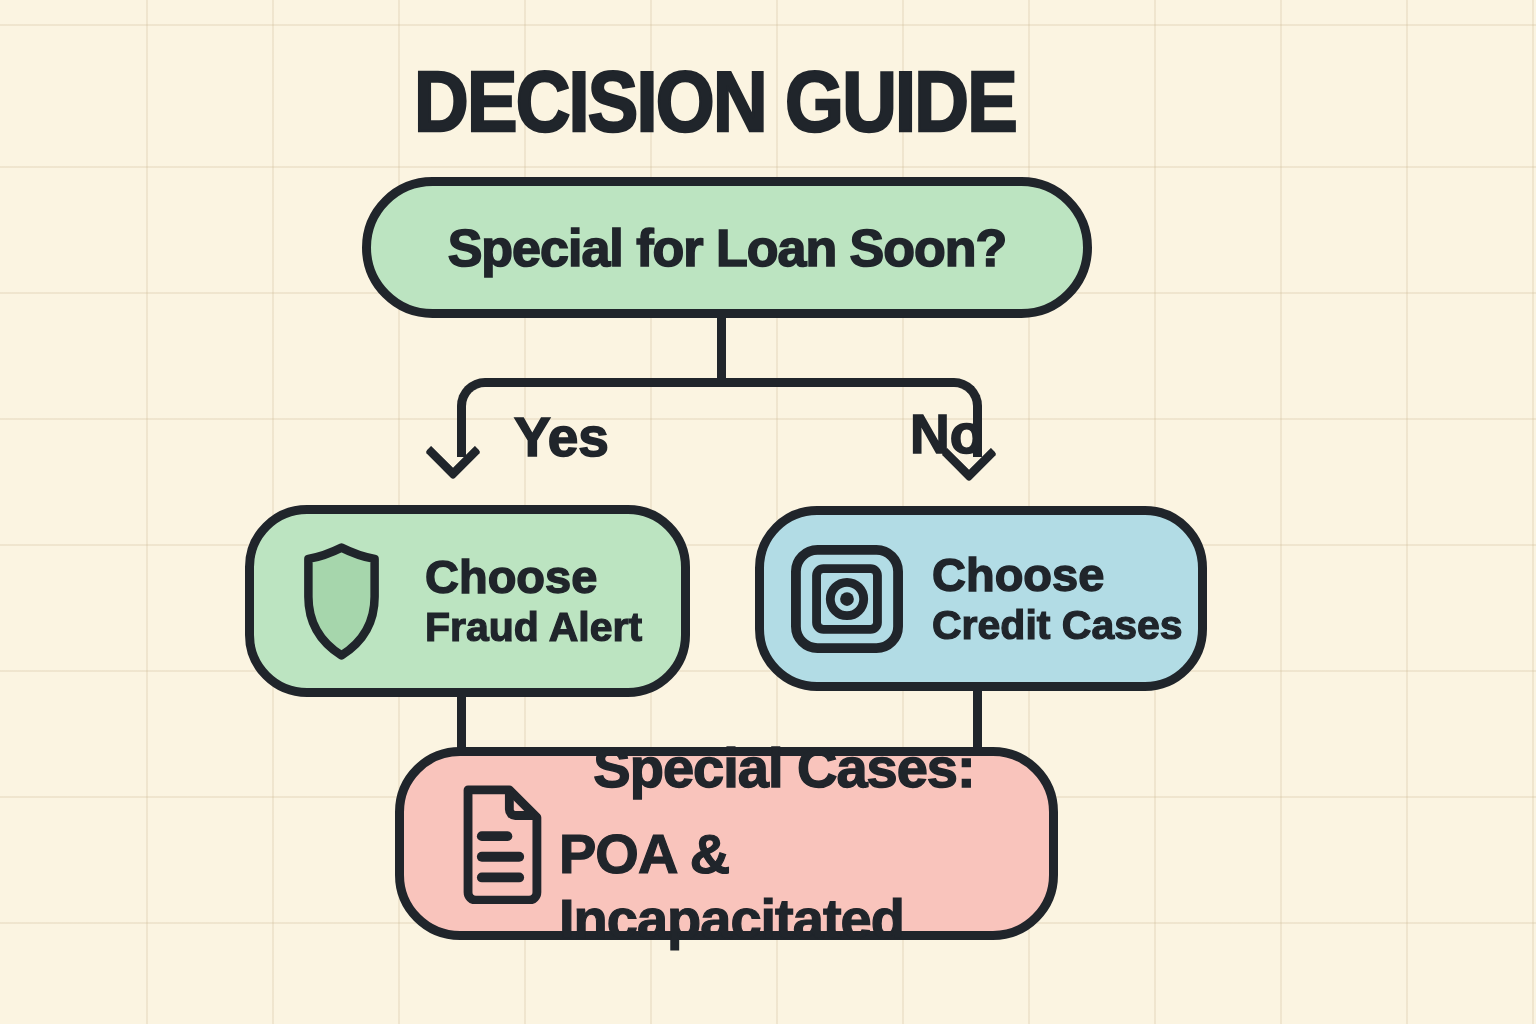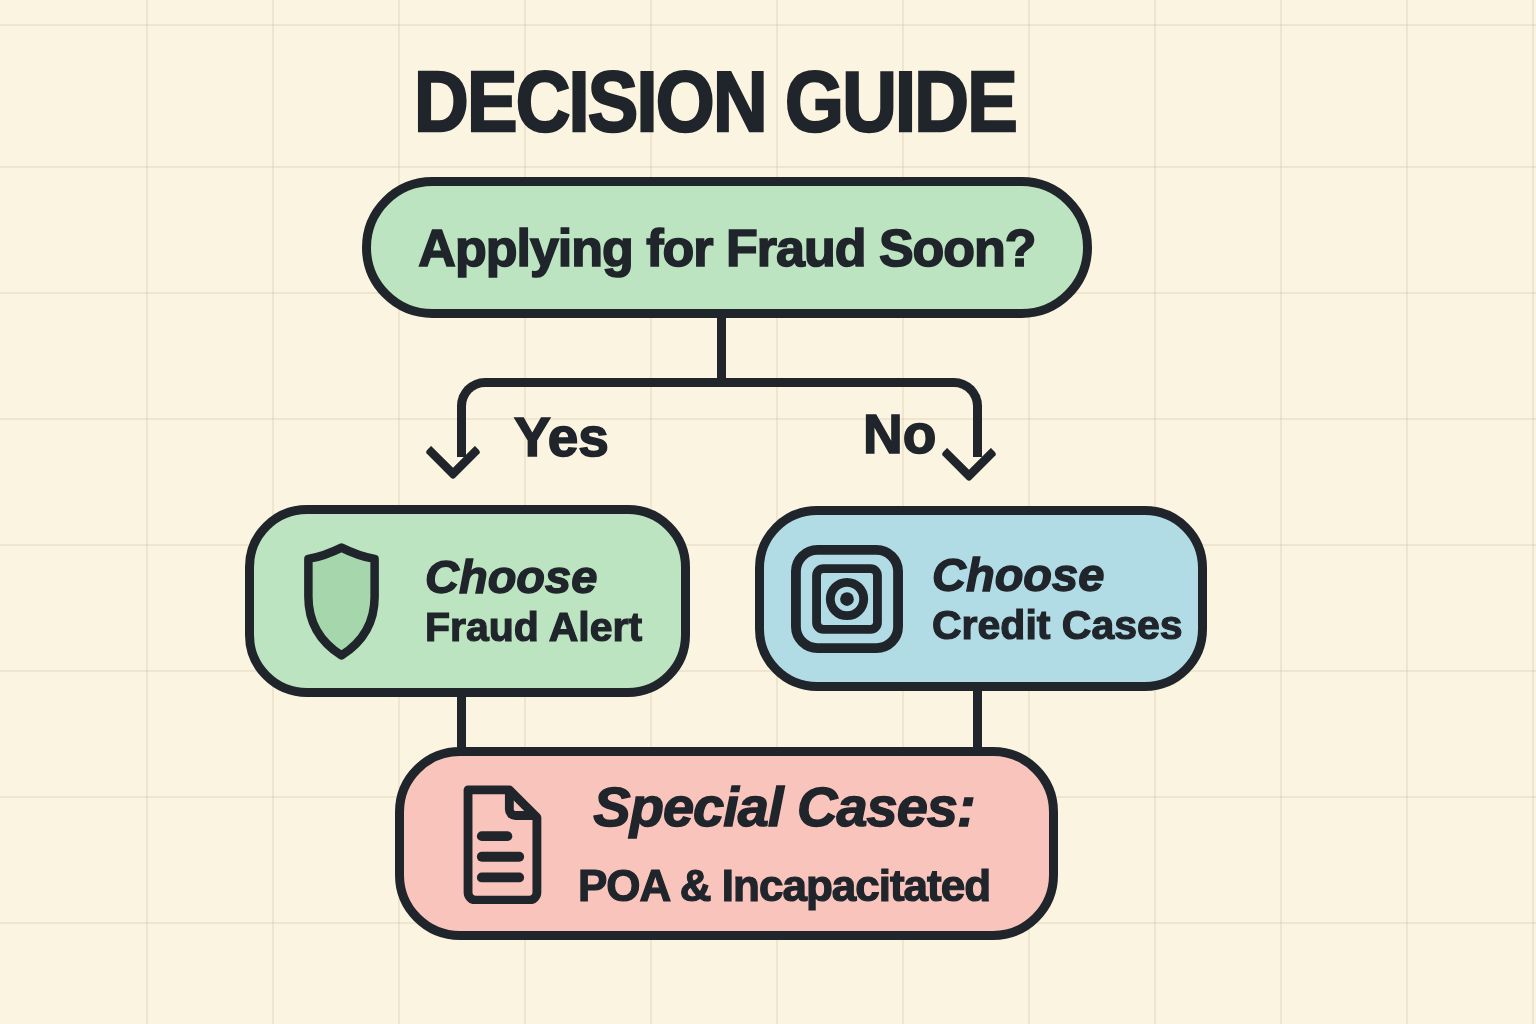--- a/index.html
+++ b/index.html
@@ -53,25 +53,25 @@
     background:var(--blue,#b2dce5);
     padding-left:26px;gap:28px;
   }
   .special-box{
     left:395px;top:747px;width:663px;height:193px;
     border-radius:65px;
     background:var(--pink,#f9c4bc);
     padding-left:48px;gap:10px;
   }
   .node .txt{display:flex;flex-direction:column;}
-  .l1{font-size:47px;font-weight:bold;-webkit-text-stroke:1.4px var(--ink,#20252b);line-height:1.15;font-style:italic;}
+  .l1{font-size:47px;font-weight:bold;-webkit-text-stroke:1.4px var(--ink,#20252b);line-height:1.15;}
   .l2{font-size:41px;font-weight:bold;-webkit-text-stroke:1.2px var(--ink,#20252b);line-height:1.15;}
   .special-box .txt{flex:1;align-items:center;padding-right:40px;}
   .special-box .l1{font-size:56px;letter-spacing:-1px;}
-  .special-box .l2{font-size:44px;letter-spacing:-1px;margin-top:22px;}
+  .special-box .l2{font-size:56px;letter-spacing:-1px;margin-top:22px;}
   .line{background:var(--ink,#20252b);}
   .stub{left:717px;top:314px;width:9px;height:68px;}
   .branch{
     left:457px;top:378px;width:525px;height:79px;
     box-sizing:border-box;
     border-top:9px solid var(--ink,#20252b);
     border-left:9px solid var(--ink,#20252b);
     border-right:9px solid var(--ink,#20252b);
     border-radius:28px 28px 0 0;
   }
@@ -84,34 +84,34 @@
     transform:rotate(45deg);
   }
   .chev-yes{left:433px;top:432px;}
   .chev-no{left:949px;top:434px;}
   .blabel{
     font-size:55px;font-weight:bold;
     -webkit-text-stroke:1.6px var(--ink,#20252b);
     white-space:nowrap;
   }
   .yes{left:514px;top:405px;}
-  .no{left:863px;top:402px;}
+  .no{left:910px;top:402px;}
   .conn-l{left:457px;top:693px;width:9px;height:58px;}
   .conn-r{left:973px;top:687px;width:9px;height:64px;}
   svg{display:block;}
 </style>
 </head>
 <body>
 
 <div class="grid"></div>
 
 <div class="abs title">DECISION GUIDE</div>
 
 <div class="abs node q-box">
-  <span>Applying for Fraud Soon?</span>
+  <span>Special for Loan Soon?</span>
 </div>
 
 <div class="abs line stub"></div>
 <div class="abs branch"></div>
 <div class="abs chev chev-yes"></div>
 <div class="abs chev chev-no"></div>
 <div class="abs blabel yes">Yes</div>
 <div class="abs blabel no">No</div>
 
 <div class="abs node fraud-box">

